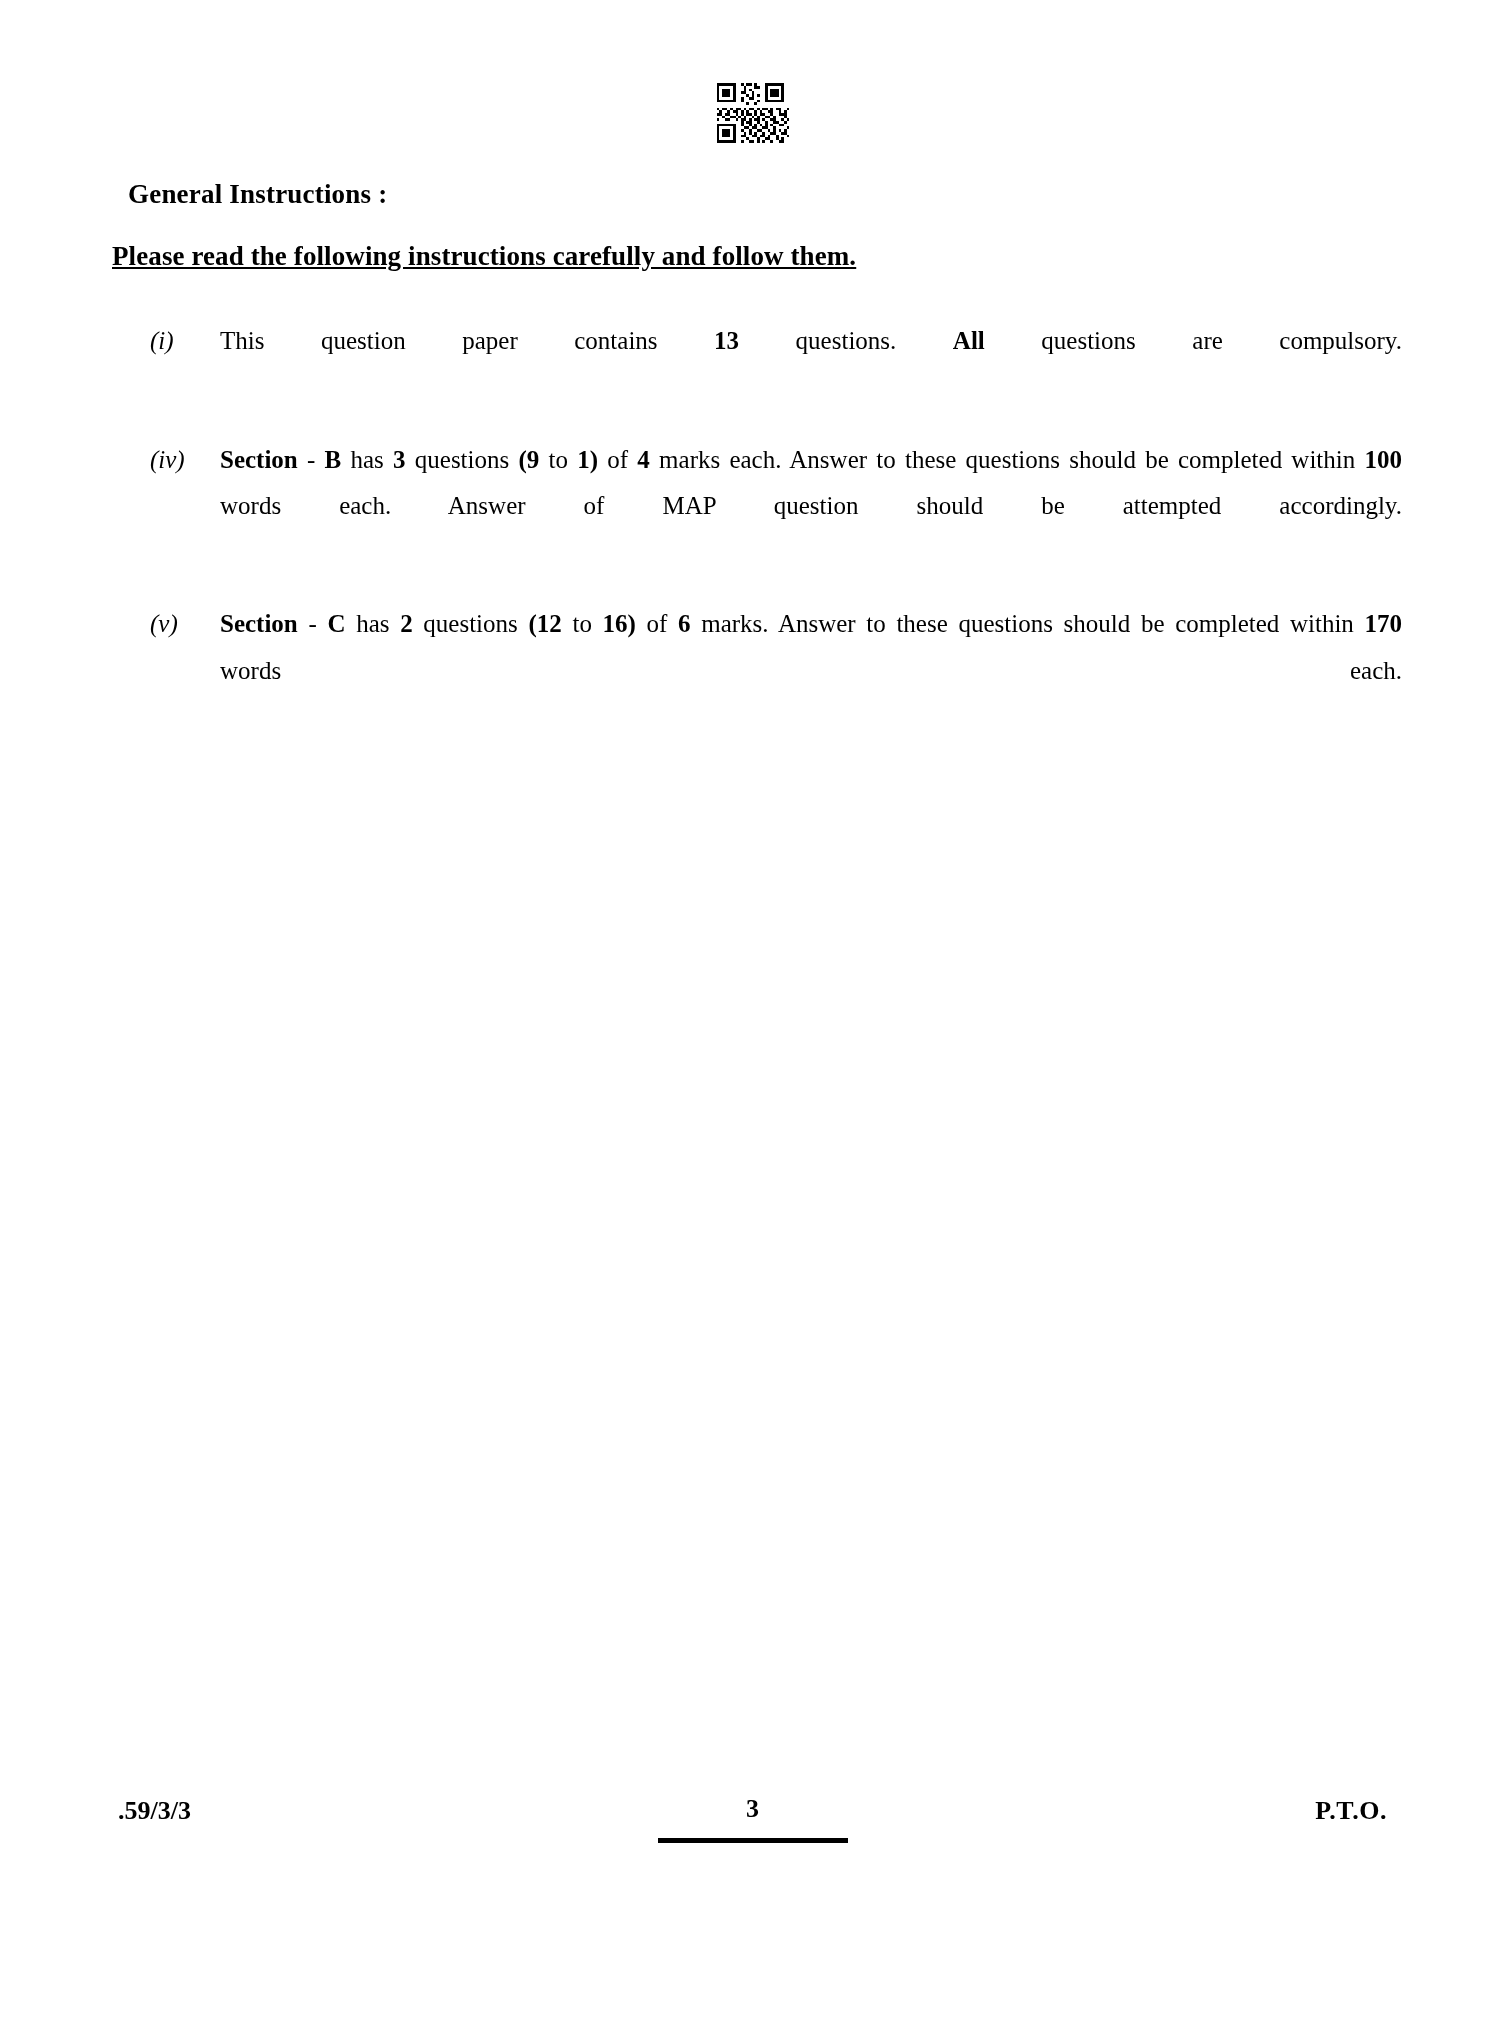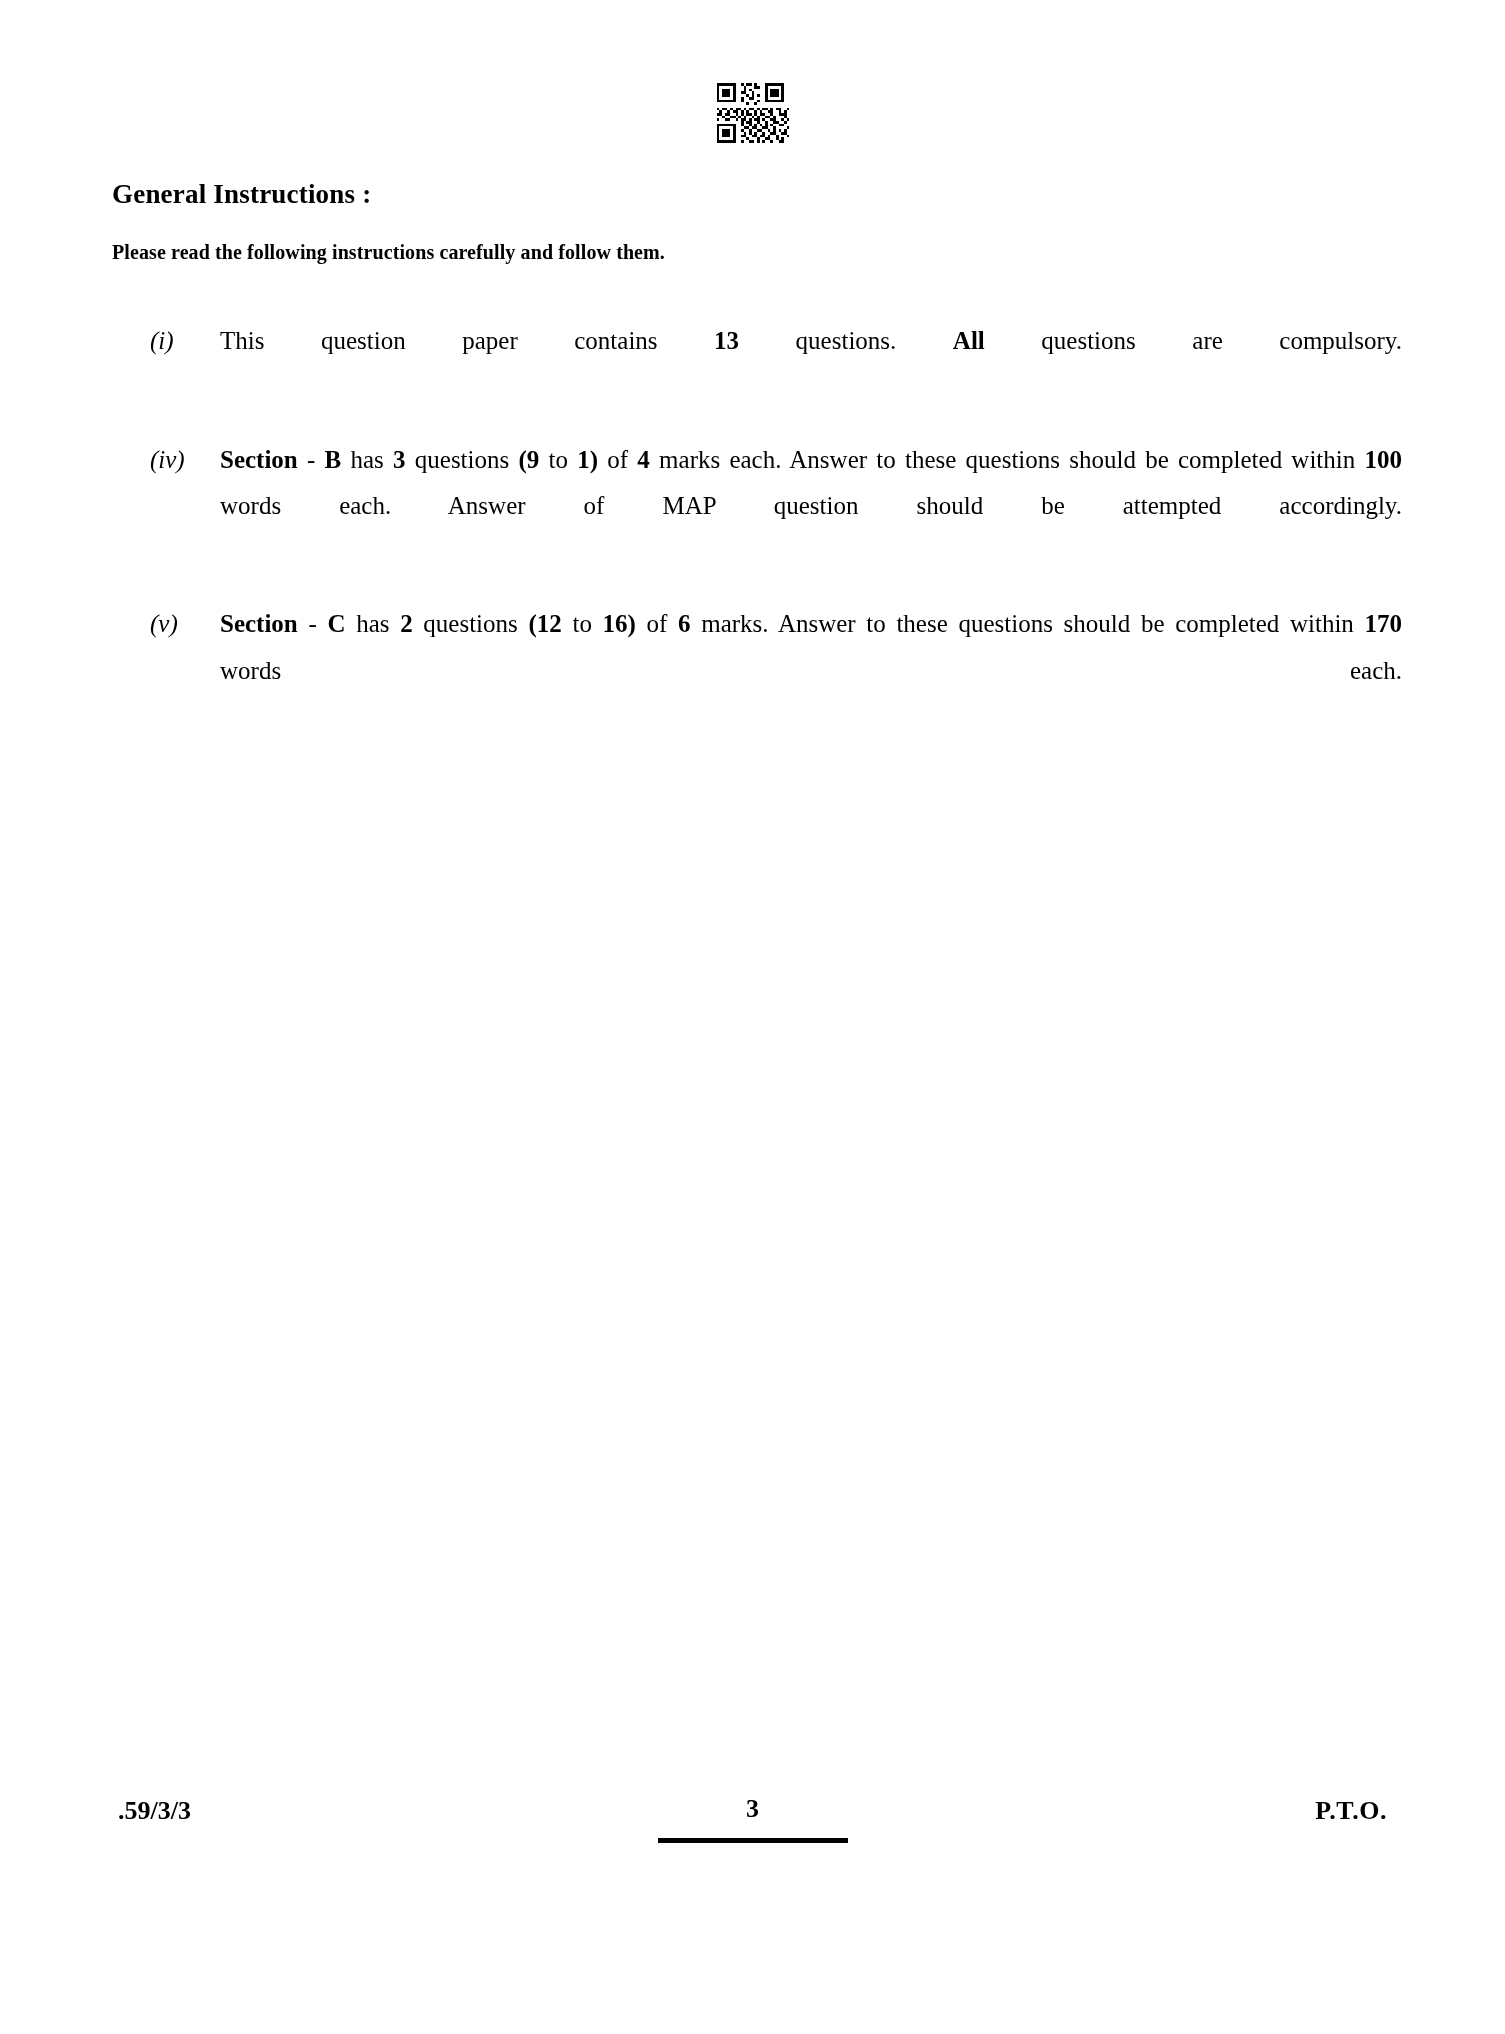--- a/index.html
+++ b/index.html
@@ -38,30 +38,31 @@
     position: absolute;
     left: 112px;
     top: 178px;
     width: 1300px;
   }
   .h-general {
     font-weight: bold;
     font-size: 27px;
     letter-spacing: .2px;
     line-height: 1.2;
-    margin: 0 0 30px 0;
+    margin: 0 0 30px 16px;
     white-space: nowrap;
   }
   .h-please {
     font-weight: bold;
-    font-size: 20px;
+    font-size: 27px;
     letter-spacing: .1px;
     line-height: 1.2;
     margin: 0;
     white-space: nowrap;
+    text-decoration: underline;
   }
 
   
   .instructions {
     position: absolute;
     left: 112px;
     top: 318px;
     width: 1290px;
   }
   .ins-row {

